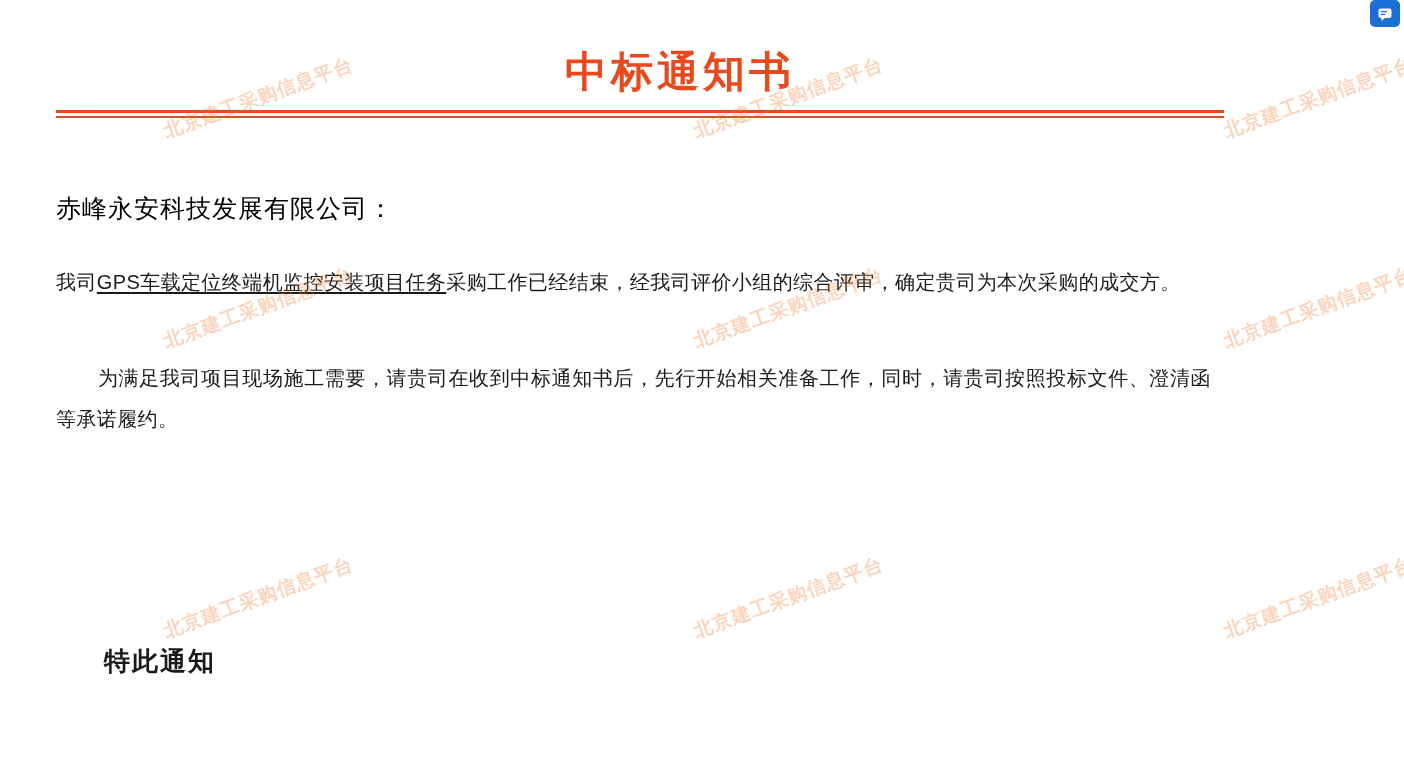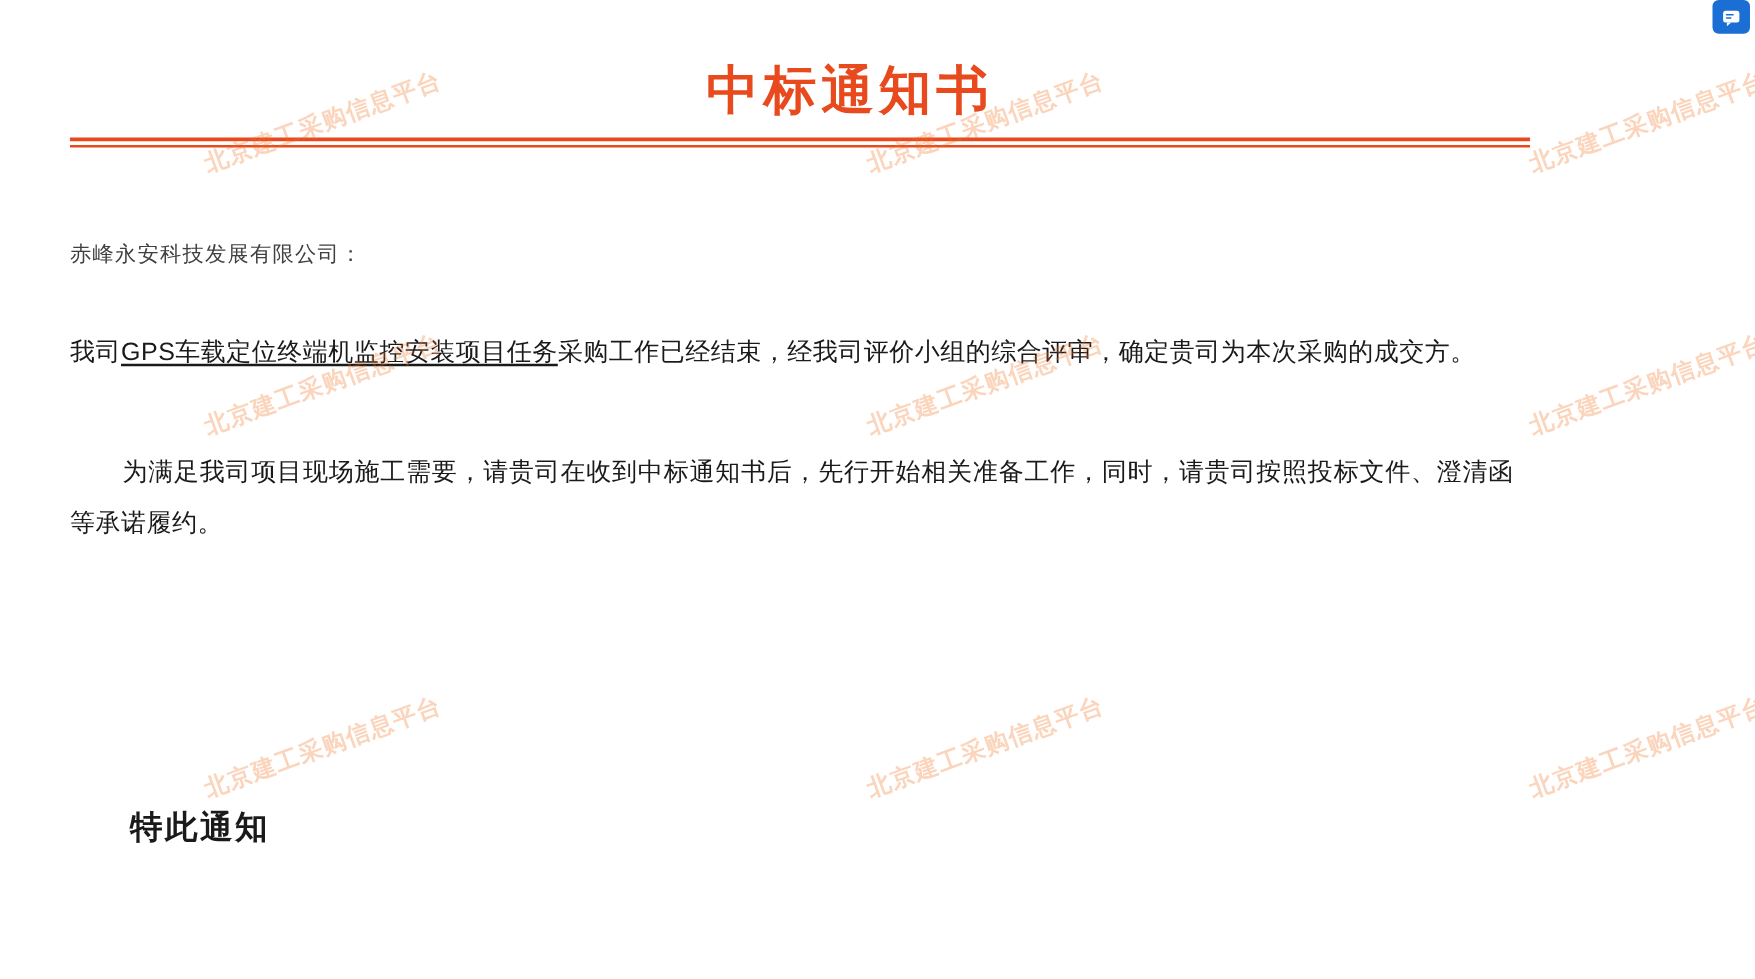--- a/index.html
+++ b/index.html
@@ -71,23 +71,23 @@
   }
   .rule-thin {
     height: 2px;
     background: #e8491d;
   }
 
   .addressee {
     position: absolute;
     top: 192px;
     left: 56px;
-    font-size: 17px;
+    font-size: 25px;
     font-weight: 400;
-    color: #404040;
+    color: #000000;
     letter-spacing: 1px;
   }
 
   .body-para {
     position: absolute;
     left: 56px;
     width: 1155px;
     font-size: 20px;
     line-height: 41px;
     color: #1a1a1a;

